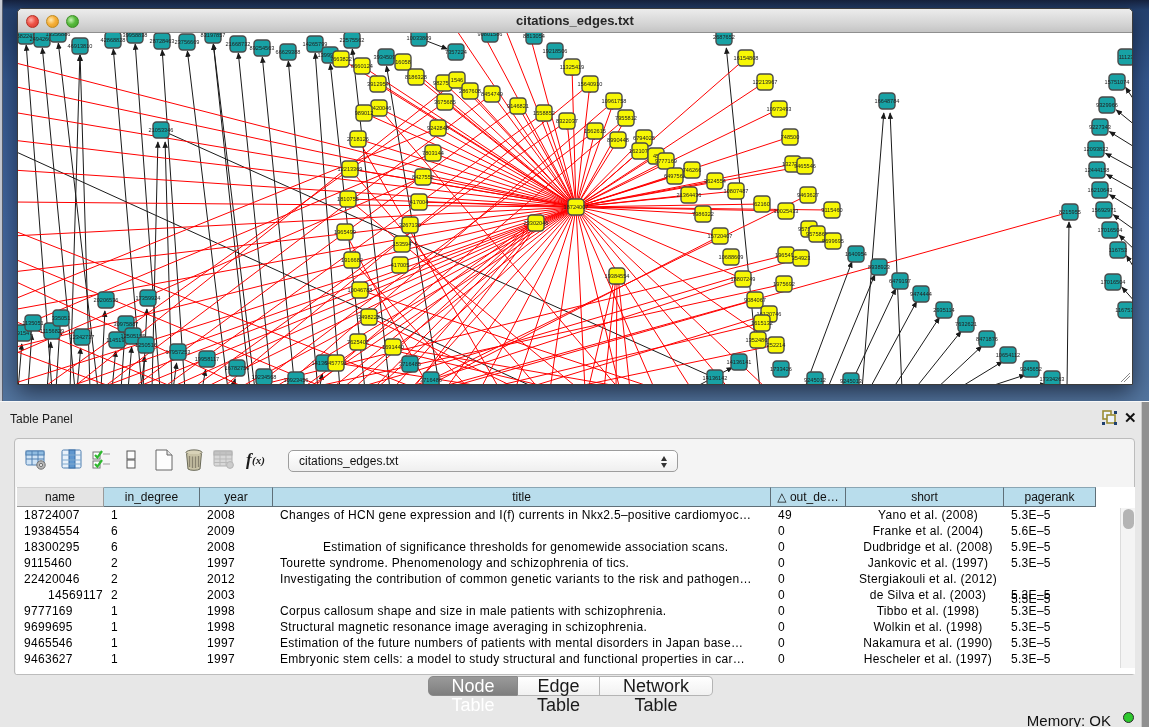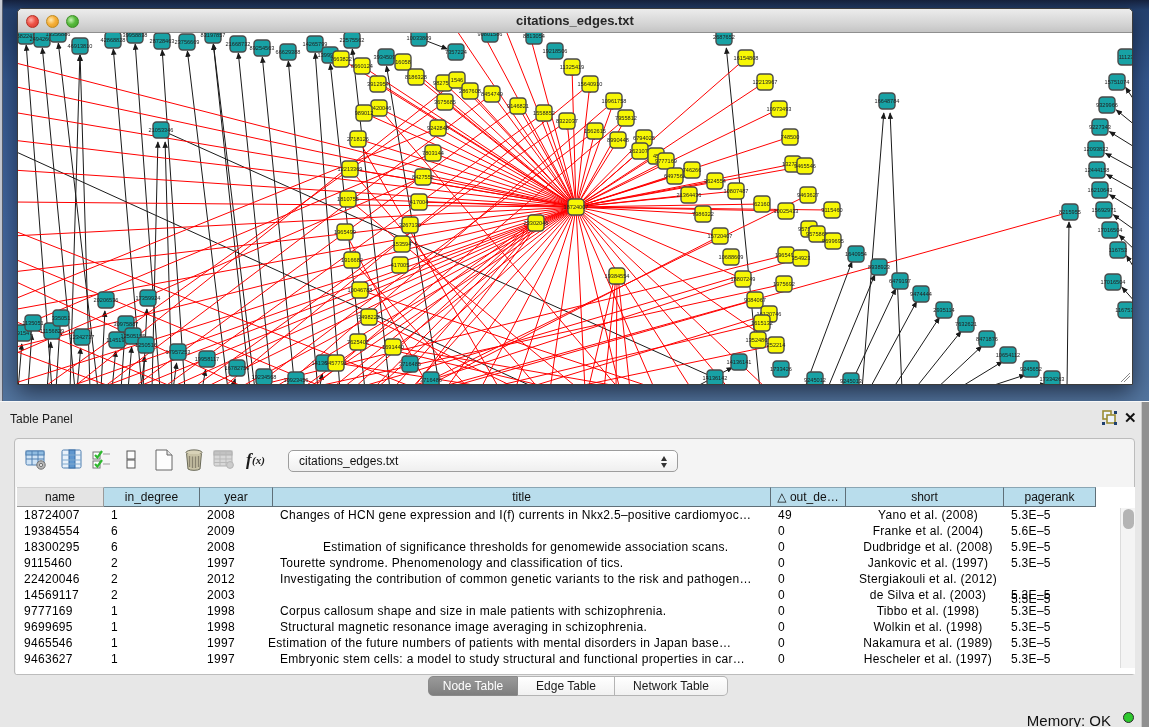--- a/index.html
+++ b/index.html
@@ -41,21 +41,21 @@
 #tbl { position:absolute; left:1px; top:48px; width:1119px; height:187px; background:#fff; }
 .hd { position:absolute; top:0; height:20px; background:#b9ddec; border-right:1px solid #5f6f78;
   border-top:1px solid #8aa6b4; border-bottom:1px solid #5f6f78;
   font-size:12px; color:#111; text-align:center; line-height:19px; }
 .hd.gray { background:#e4e4e4; border-top:1px solid #cfcfcf; border-right:1px solid #9a9a9a; border-bottom:1px solid #9a9a9a; }
 .row { position:absolute; left:0; height:16px; width:1104px; font-size:12px; color:#000; letter-spacing:0.3px; }
 .c { position:absolute; top:0; height:16px; line-height:15px; white-space:nowrap; overflow:hidden; }
 #sb { position:absolute; left:1104px; top:21px; width:15px; height:160px; background:#f4f4f4; border-left:1px solid #dcdcdc; }
 #sbt { position:absolute; left:2px; top:1px; width:11px; height:20px; background:#b4b4b4; border-radius:6px; }
 
-#tabs { position:absolute; left:428px; top:274px; height:20px; font-size:12px; }
+#tabs { position:absolute; left:428px; top:274px; height:20px; font-size:18px; }
 .tab { float:left; height:20px; line-height:19px; text-align:center; background:linear-gradient(180deg,#ffffff,#f1f1f1);
   border:1px solid #b4b4b4; border-left:none; color:#1a1a1a; }
 .tab.first { border-left:1px solid #b4b4b4; border-radius:5px 0 0 5px;
   background:linear-gradient(180deg,#9a9a9a,#7e7e7e); color:#fff; border-color:#8a8a8a; }
 .tab.last { border-radius:0 5px 5px 0; }
 #mem { position:absolute; right:38px; top:310px; font-size:15px; color:#111; }
 #memdot { position:absolute; right:15px; top:310px; width:11px; height:11px; border-radius:50%;
   background:#2ec92e; border:1.5px solid #2b2b2b; }
 #rstrip { position:absolute; left:1141px; top:0; width:8px; height:326px; background:#909090; border-left:1px solid #c9c9c9; }
 </style>
@@ -670,36 +670,36 @@
           <div class="c" style="left:191px;width:65px;">2008</div>
           <div class="c" style="left:264px;width:490px;margin-left:43px;">Estimation of significance thresholds for genomewide association scans.</div>
           <div class="c" style="left:762px;width:67px;">0</div>
           <div class="c" style="left:837px;width:150px;text-align:center;">Dudbridge et al. (2008)</div>
           <div class="c" style="left:995px;width:84px;">5.9E–5</div>
         </div>
 <div class="row" style="top:69px">
           <div class="c" style="left:8px;width:79px;">9115460</div>
           <div class="c" style="left:95px;width:88px;">2</div>
           <div class="c" style="left:191px;width:65px;">1997</div>
-          <div class="c" style="left:264px;width:490px;">Tourette syndrome. Phenomenology and classification of tics.</div>
+          <div class="c" style="left:264px;width:490px;">Tourette syndrome. Phenomenology and schizophrenia of tics.</div>
           <div class="c" style="left:762px;width:67px;">0</div>
           <div class="c" style="left:837px;width:150px;text-align:center;">Jankovic et al. (1997)</div>
           <div class="c" style="left:995px;width:84px;">5.3E–5</div>
         </div>
 <div class="row" style="top:85px">
           <div class="c" style="left:8px;width:79px;">22420046</div>
           <div class="c" style="left:95px;width:88px;">2</div>
           <div class="c" style="left:191px;width:65px;">2012</div>
           <div class="c" style="left:264px;width:490px;">Investigating the contribution of common genetic variants to the risk and pathogen…</div>
           <div class="c" style="left:762px;width:67px;">0</div>
           <div class="c" style="left:837px;width:150px;text-align:center;">Stergiakouli et al. (2012)</div>
           <div class="c" style="left:995px;width:84px;margin-top:20px;">5.5E–5</div>
         </div>
 <div class="row" style="top:101px">
-          <div class="c" style="left:8px;width:79px;">14569117</div>
+          <div class="c" style="left:8px;width:79px;text-align:right;">14569117</div>
           <div class="c" style="left:95px;width:88px;">2</div>
           <div class="c" style="left:191px;width:65px;">2003</div>
           <div class="c" style="left:762px;width:67px;">0</div>
           <div class="c" style="left:837px;width:150px;text-align:center;">de Silva et al. (2003)</div>
           <div class="c" style="left:995px;width:84px;">5.3E–5</div>
         </div>
 <div class="row" style="top:117px">
           <div class="c" style="left:8px;width:79px;">9777169</div>
           <div class="c" style="left:95px;width:88px;">1</div>
           <div class="c" style="left:191px;width:65px;">1998</div>
@@ -714,40 +714,40 @@
           <div class="c" style="left:191px;width:65px;">1998</div>
           <div class="c" style="left:264px;width:490px;">Structural magnetic resonance image averaging in schizophrenia.</div>
           <div class="c" style="left:762px;width:67px;">0</div>
           <div class="c" style="left:837px;width:150px;text-align:center;">Wolkin et al. (1998)</div>
           <div class="c" style="left:995px;width:84px;">5.3E–5</div>
         </div>
 <div class="row" style="top:149px">
           <div class="c" style="left:8px;width:79px;">9465546</div>
           <div class="c" style="left:95px;width:88px;">1</div>
           <div class="c" style="left:191px;width:65px;">1997</div>
-          <div class="c" style="left:252px;width:490px;">Estimation of the future numbers of patients with mental disorders in Japan base…</div>
-          <div class="c" style="left:762px;width:67px;">0</div>
-          <div class="c" style="left:837px;width:150px;text-align:center;">Nakamura et al. (1989)</div>
+          <div class="c" style="left:264px;width:490px;">Estimation of the future numbers of patients with mental disorders in Japan base…</div>
+          <div class="c" style="left:762px;width:67px;">0</div>
+          <div class="c" style="left:837px;width:150px;text-align:center;">Nakamura et al. (1990)</div>
           <div class="c" style="left:995px;width:84px;">5.3E–5</div>
         </div>
 <div class="row" style="top:165px">
           <div class="c" style="left:8px;width:79px;">9463627</div>
           <div class="c" style="left:95px;width:88px;">1</div>
           <div class="c" style="left:191px;width:65px;">1997</div>
           <div class="c" style="left:264px;width:490px;">Embryonic stem cells: a model to study structural and functional properties in car…</div>
           <div class="c" style="left:762px;width:67px;">0</div>
           <div class="c" style="left:837px;width:150px;text-align:center;">Hescheler et al. (1997)</div>
           <div class="c" style="left:995px;width:84px;">5.3E–5</div>
         </div>
       <div id="sb">
           <div id="sbt"></div>
         </div>
     </div>
   </div>
   <div id="tabs">
     <div class="tab first" style="width:90px">Node Table</div>
-      <div class="tab" style="width:97px">Edge Table</div>
+      <div class="tab" style="width:82px">Edge Table</div>
       <div class="tab last" style="width:113px">Network Table</div>
   </div>
   <div id="mem">Memory: OK</div>
   <div id="memdot"></div>
   <div id="rstrip"></div>
 </div>
 
 </body></html>

